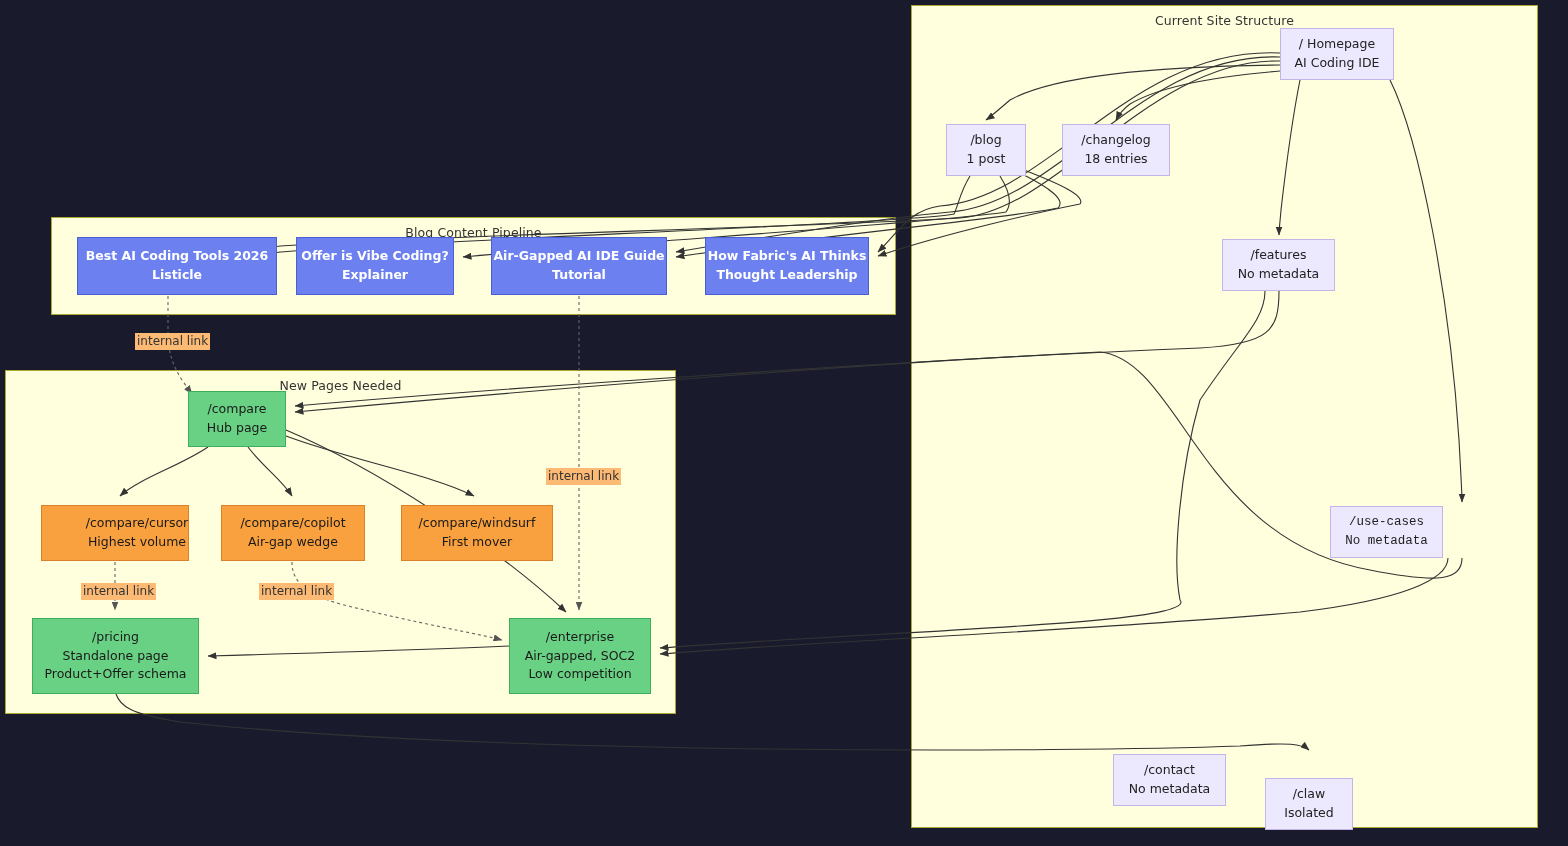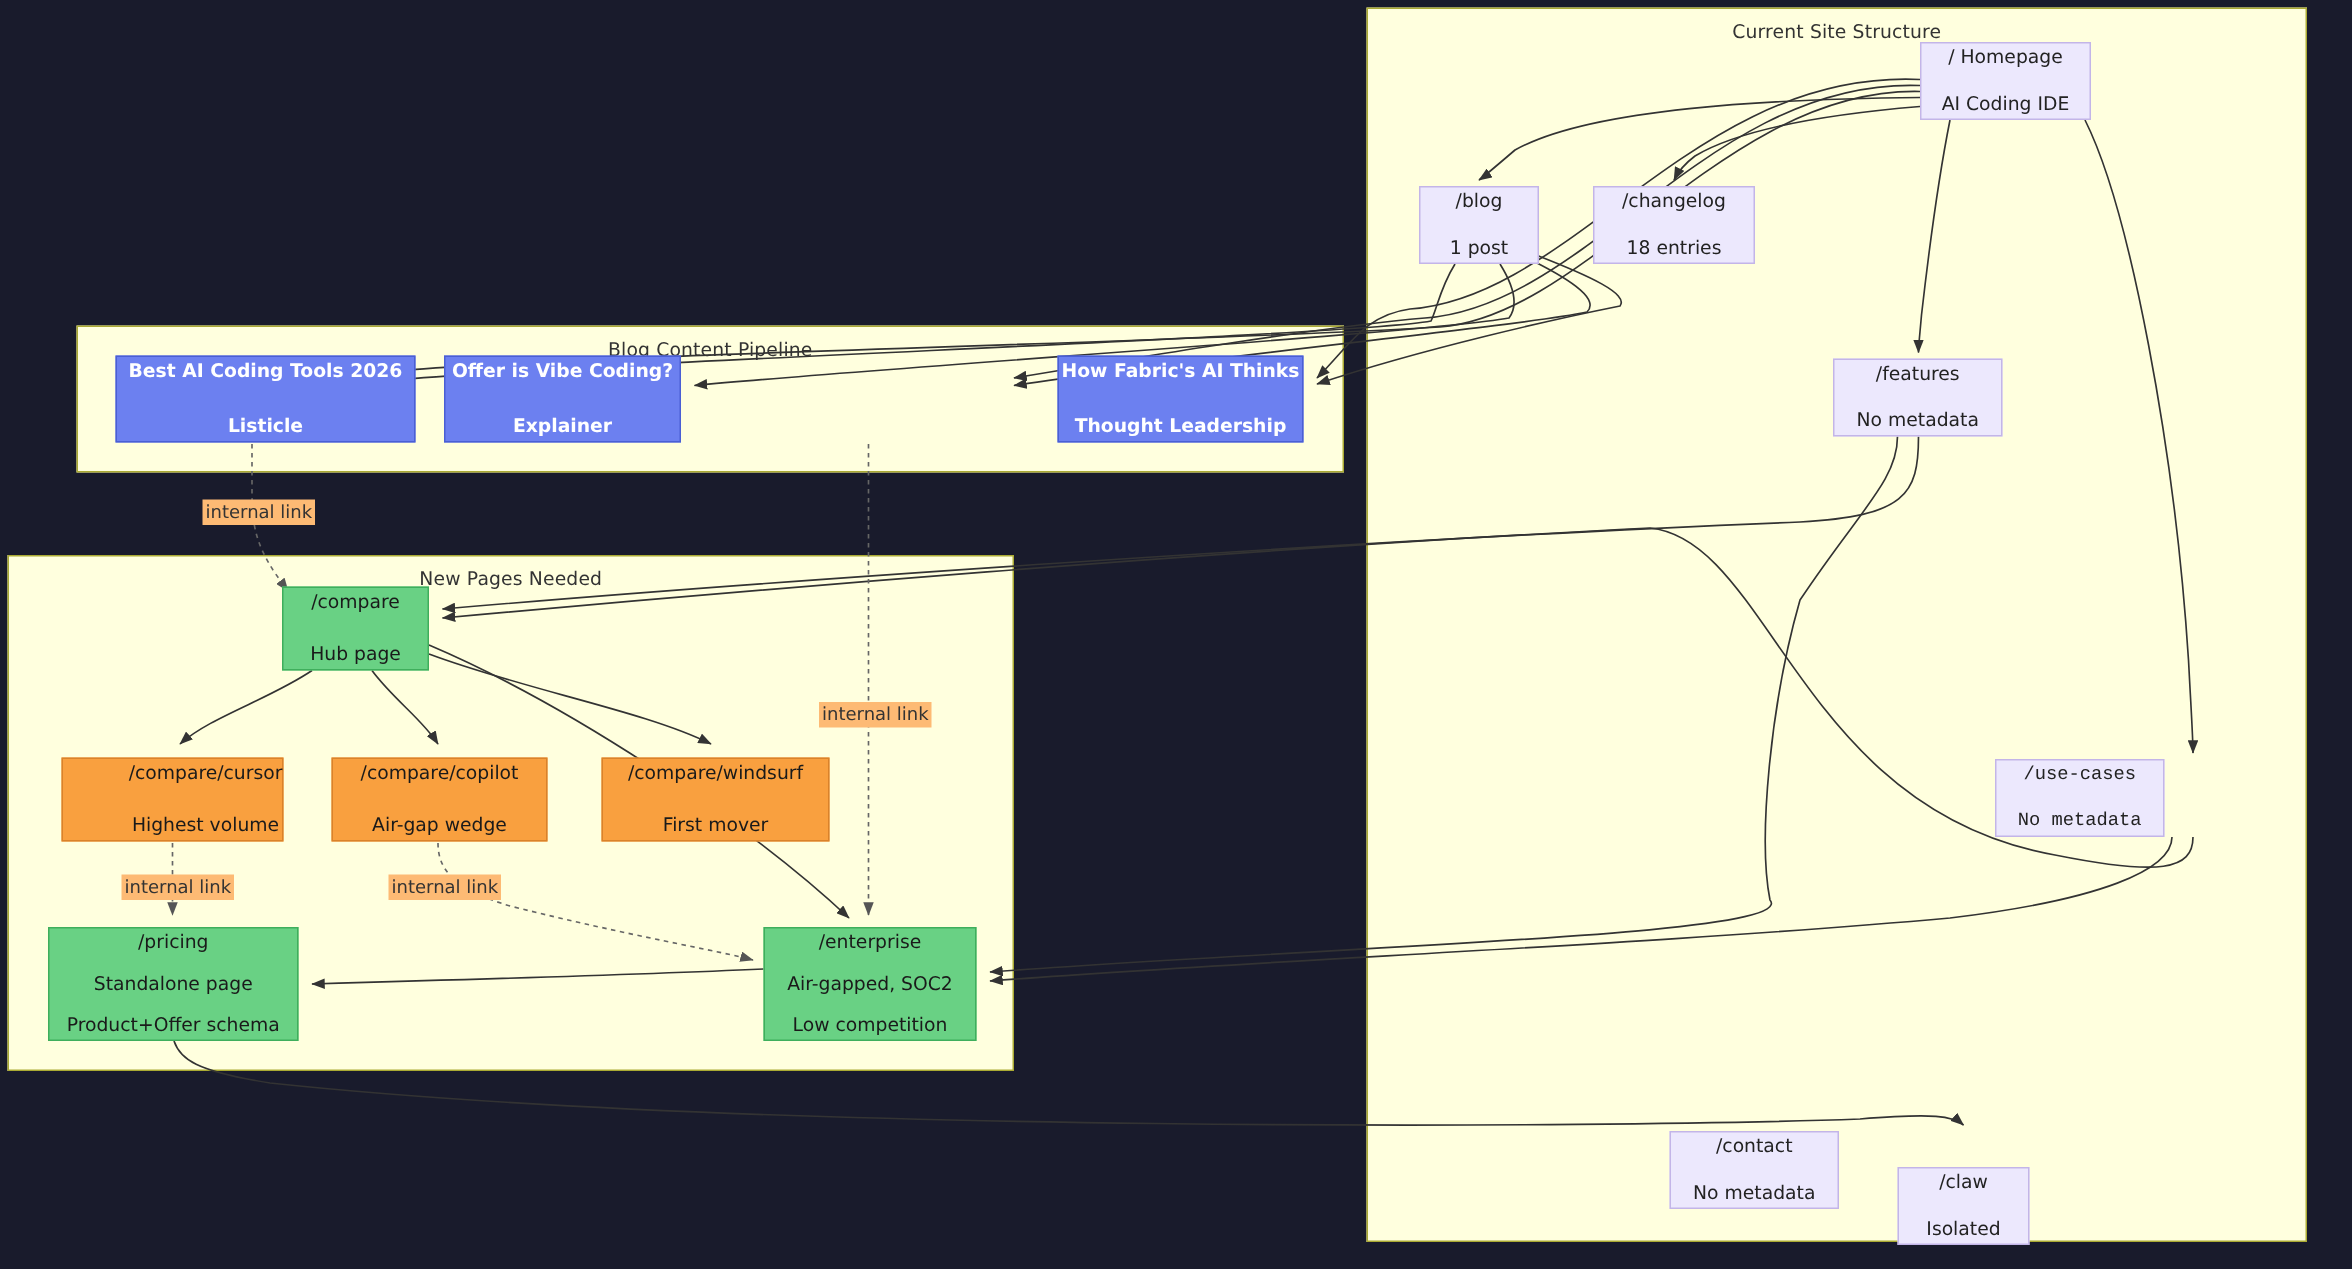--- a/index.html
+++ b/index.html
@@ -40,21 +40,21 @@
     font-size: 12.5px;
     color: #333333;
     letter-spacing: 0.1px;
   }
   .node {
     position: absolute;
     box-sizing: border-box;
     display: flex;
     flex-direction: column;
     align-items: center;
-    justify-content: space-between;
+    justify-content: center;
     border: 1px solid;
     z-index: 10;
     line-height: 1.5;
   }
   .node .line {
     display: block;
     white-space: nowrap;
   }
   .node.blog {
     background: #6c80f0;
@@ -202,20 +202,24 @@
   </div>
 
   <div class="node blog" id="n-listicle" style="left: 77px; top: 237px; width: 200px; height: 58px;">
     <span class="line">Best AI Coding Tools 2026</span>
     <span class="line">Listicle</span>
   </div>
   <div class="node blog" id="n-vibe" style="left: 296px; top: 237px; width: 158px; height: 58px;">
     <span class="line">Offer is Vibe Coding?</span>
     <span class="line">Explainer</span>
   </div>
+  <div class="node blog" id="n-airgap" style="left: 491px; top: 237px; width: 176px; height: 58px;">
+    <span class="line">Air-Gapped AI IDE Guide</span>
+    <span class="line">Tutorial</span>
+  </div>
   <div class="node blog" id="n-fabric" style="left: 705px; top: 237px; width: 164px; height: 58px;">
     <span class="line">How Fabric's AI Thinks</span>
     <span class="line">Thought Leadership</span>
   </div>
 
   <div class="node green" id="n-compare" style="left: 188px; top: 391px; width: 98px; height: 56px;">
     <span class="line">/compare</span>
     <span class="line">Hub page</span>
   </div>
   <div class="node orange" id="n-cursor" style="left: 41px; top: 505px; width: 148px; height: 56px; padding-left: 44px;">

